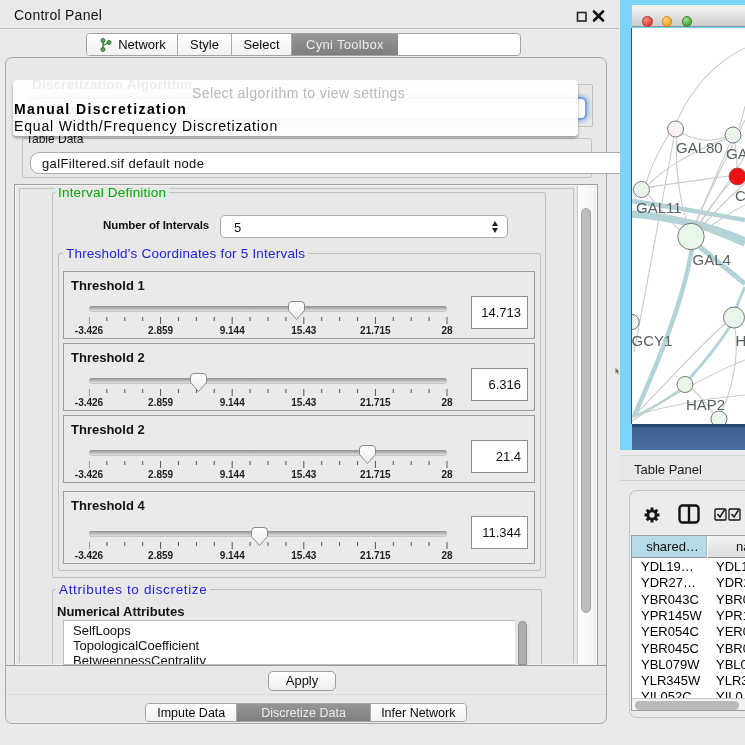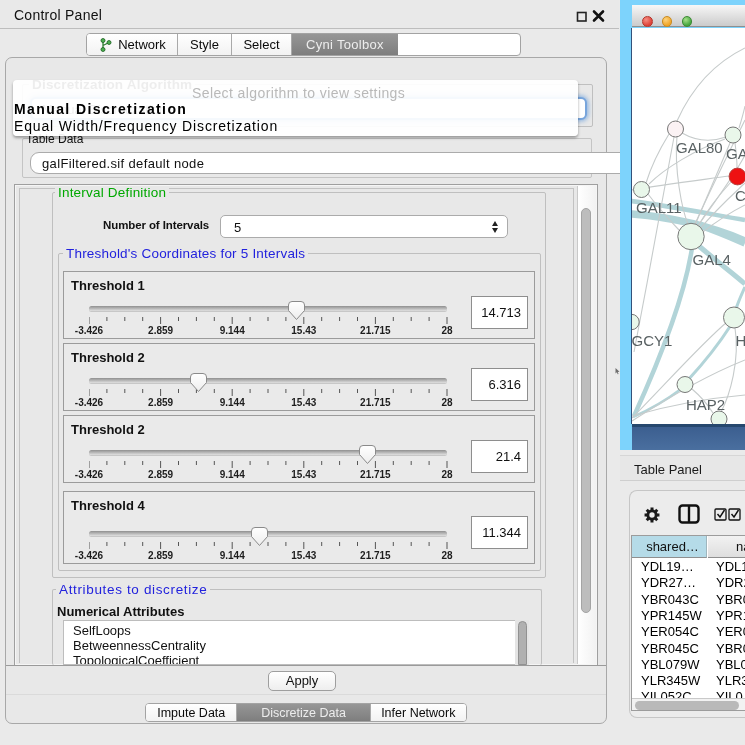--- a/index.html
+++ b/index.html
@@ -285,22 +285,22 @@
     </svg>
   <div class="vbox">11.344</div>
 </div>
 
 <div class="group" style="left:52px; top:589px; width:490px; height:76px; border-bottom:none;">
   <div class="gtitle" style="left:3px; color:#2222dd; letter-spacing:0.65px;">Attributes to discretize</div>
 </div>
 <div class="abs" style="left:57px; top:604px; font-size:13px; font-weight:bold; color:#111;">Numerical Attributes</div>
 <div class="abs" id="attrlist">
   <div>SelfLoops</div>
+  <div>TopologicalCoefficient</div>
   <div>BetweennessCentrality</div>
-  <div>TopologicalCoefficient</div>
 </div>
 <div class="abs" style="left:515px; top:620px; width:14px; height:45px; background:#e4e4e4;"></div>
 <div class="abs" style="left:518px; top:621px; width:9px; height:44px; background:#b0b0b0; border:1px solid #919191; border-radius:4.5px 4.5px 0 0;"></div>
 
 <div class="abs" style="left:6px; top:665px; width:600px; height:1px; background:#9a9a9a;"></div>
 <div class="abs" id="applybtn">Apply</div>
 <div class="abs" style="left:6px; top:694px; width:600px; height:1px; background:#dadada;"></div>
 <div class="abs seg" style="left:145px; top:703px; width:322px; height:19px; font-size:12.5px;">
   <div class="s" style="width:92px; font-size:12.5px;">Impute Data</div>
   <div class="s sel" style="width:134px; font-size:12.5px;">Discretize Data</div>

